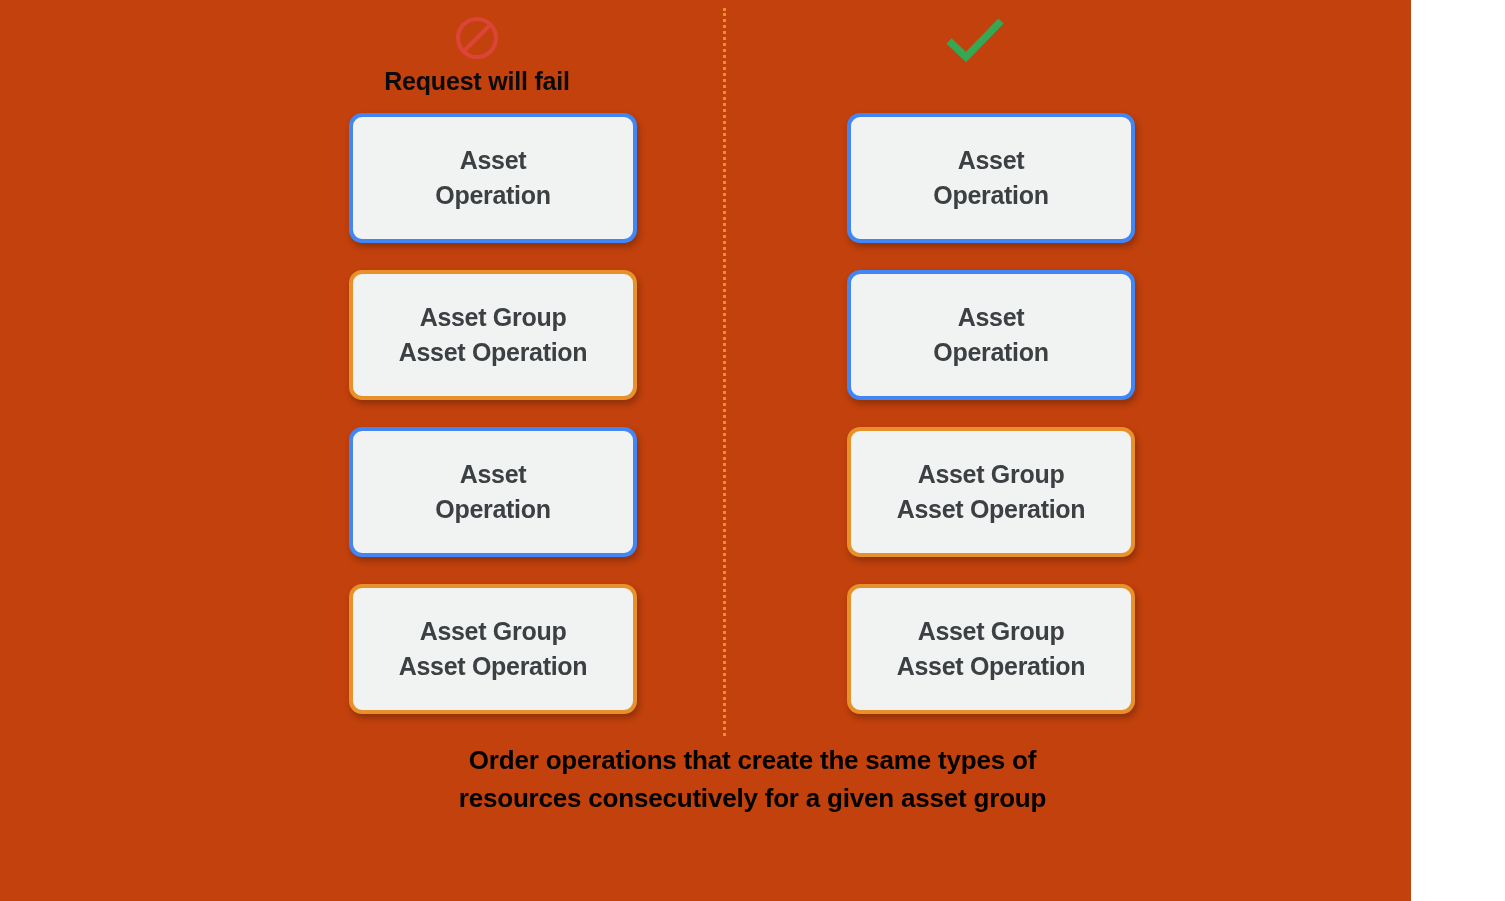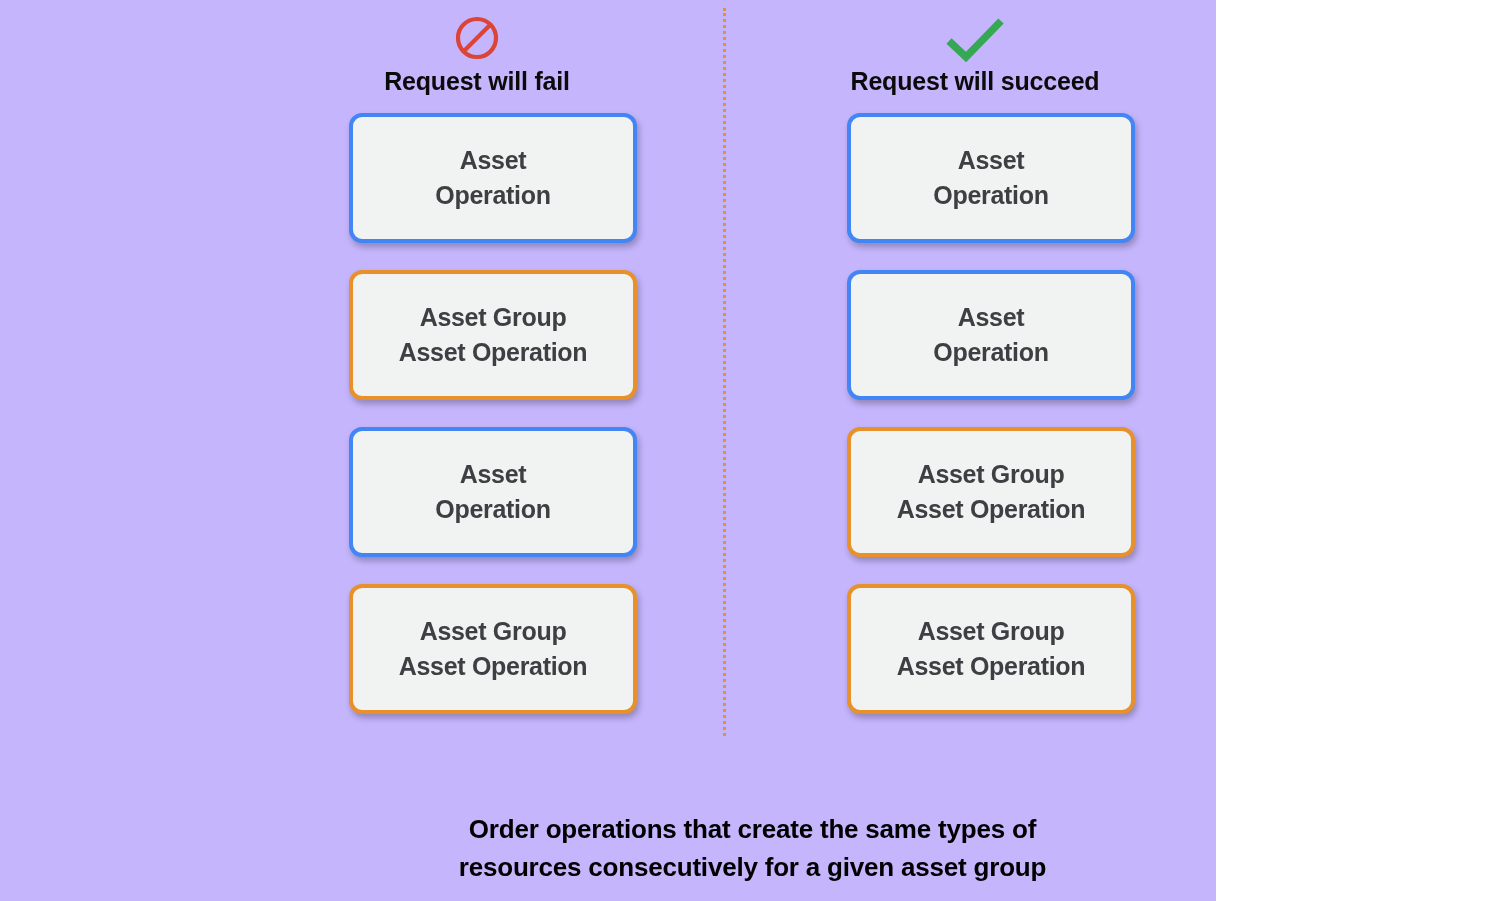--- a/index.html
+++ b/index.html
@@ -12,23 +12,23 @@
     font-family: "Liberation Sans", sans-serif;
     width: 1505px;
     height: 901px;
     overflow: hidden;
     position: relative;
     -webkit-font-smoothing: antialiased;
   }
 
   .canvas {
     position: relative;
-    width: 1216px;
+    width: 1411px;
     height: 901px;
-    background: #c4b5fd;
+    background: #c2410c;
   }
 
   
   .divider {
     position: absolute;
     left: 723px;
     top: 8px;
     width: 0;
     height: 728px;
     border-left: 3px dotted #E8912B;
@@ -99,21 +99,21 @@
     color: #3C4043;
     line-height: 1.42;
     letter-spacing: -0.3px;
     white-space: pre-line;
   }
 
   
   .caption {
     position: absolute;
     left: 0;
-    top: 810px;
+    top: 741px;
     width: 1505px;
     text-align: center;
     font-size: 26px;
     font-weight: bold;
     color: #000000;
     line-height: 1.48;
     letter-spacing: -0.2px;
     white-space: pre-line;
   }
 </style>
@@ -157,21 +157,20 @@
   </div>
 
   <div class="column right">
 
     <div class="col-head">
       <span class="head-icon">
         <svg width="68" height="48" viewBox="0 0 68 48" aria-hidden="true">
           <polyline points="8,27 25,43 60,7" fill="none" stroke="#34A853" stroke-width="7.5" stroke-linecap="butt" stroke-linejoin="miter"></polyline>
         </svg>
       </span>
-      <span class="col-head-label">Request will succeed</span>
     </div>
 
     <div class="box-stack">
       <div class="op-box blue">
         <span class="op-box-text">Asset
 Operation</span>
       </div>
       <div class="op-box blue">
         <span class="op-box-text">Asset
 Operation</span>

